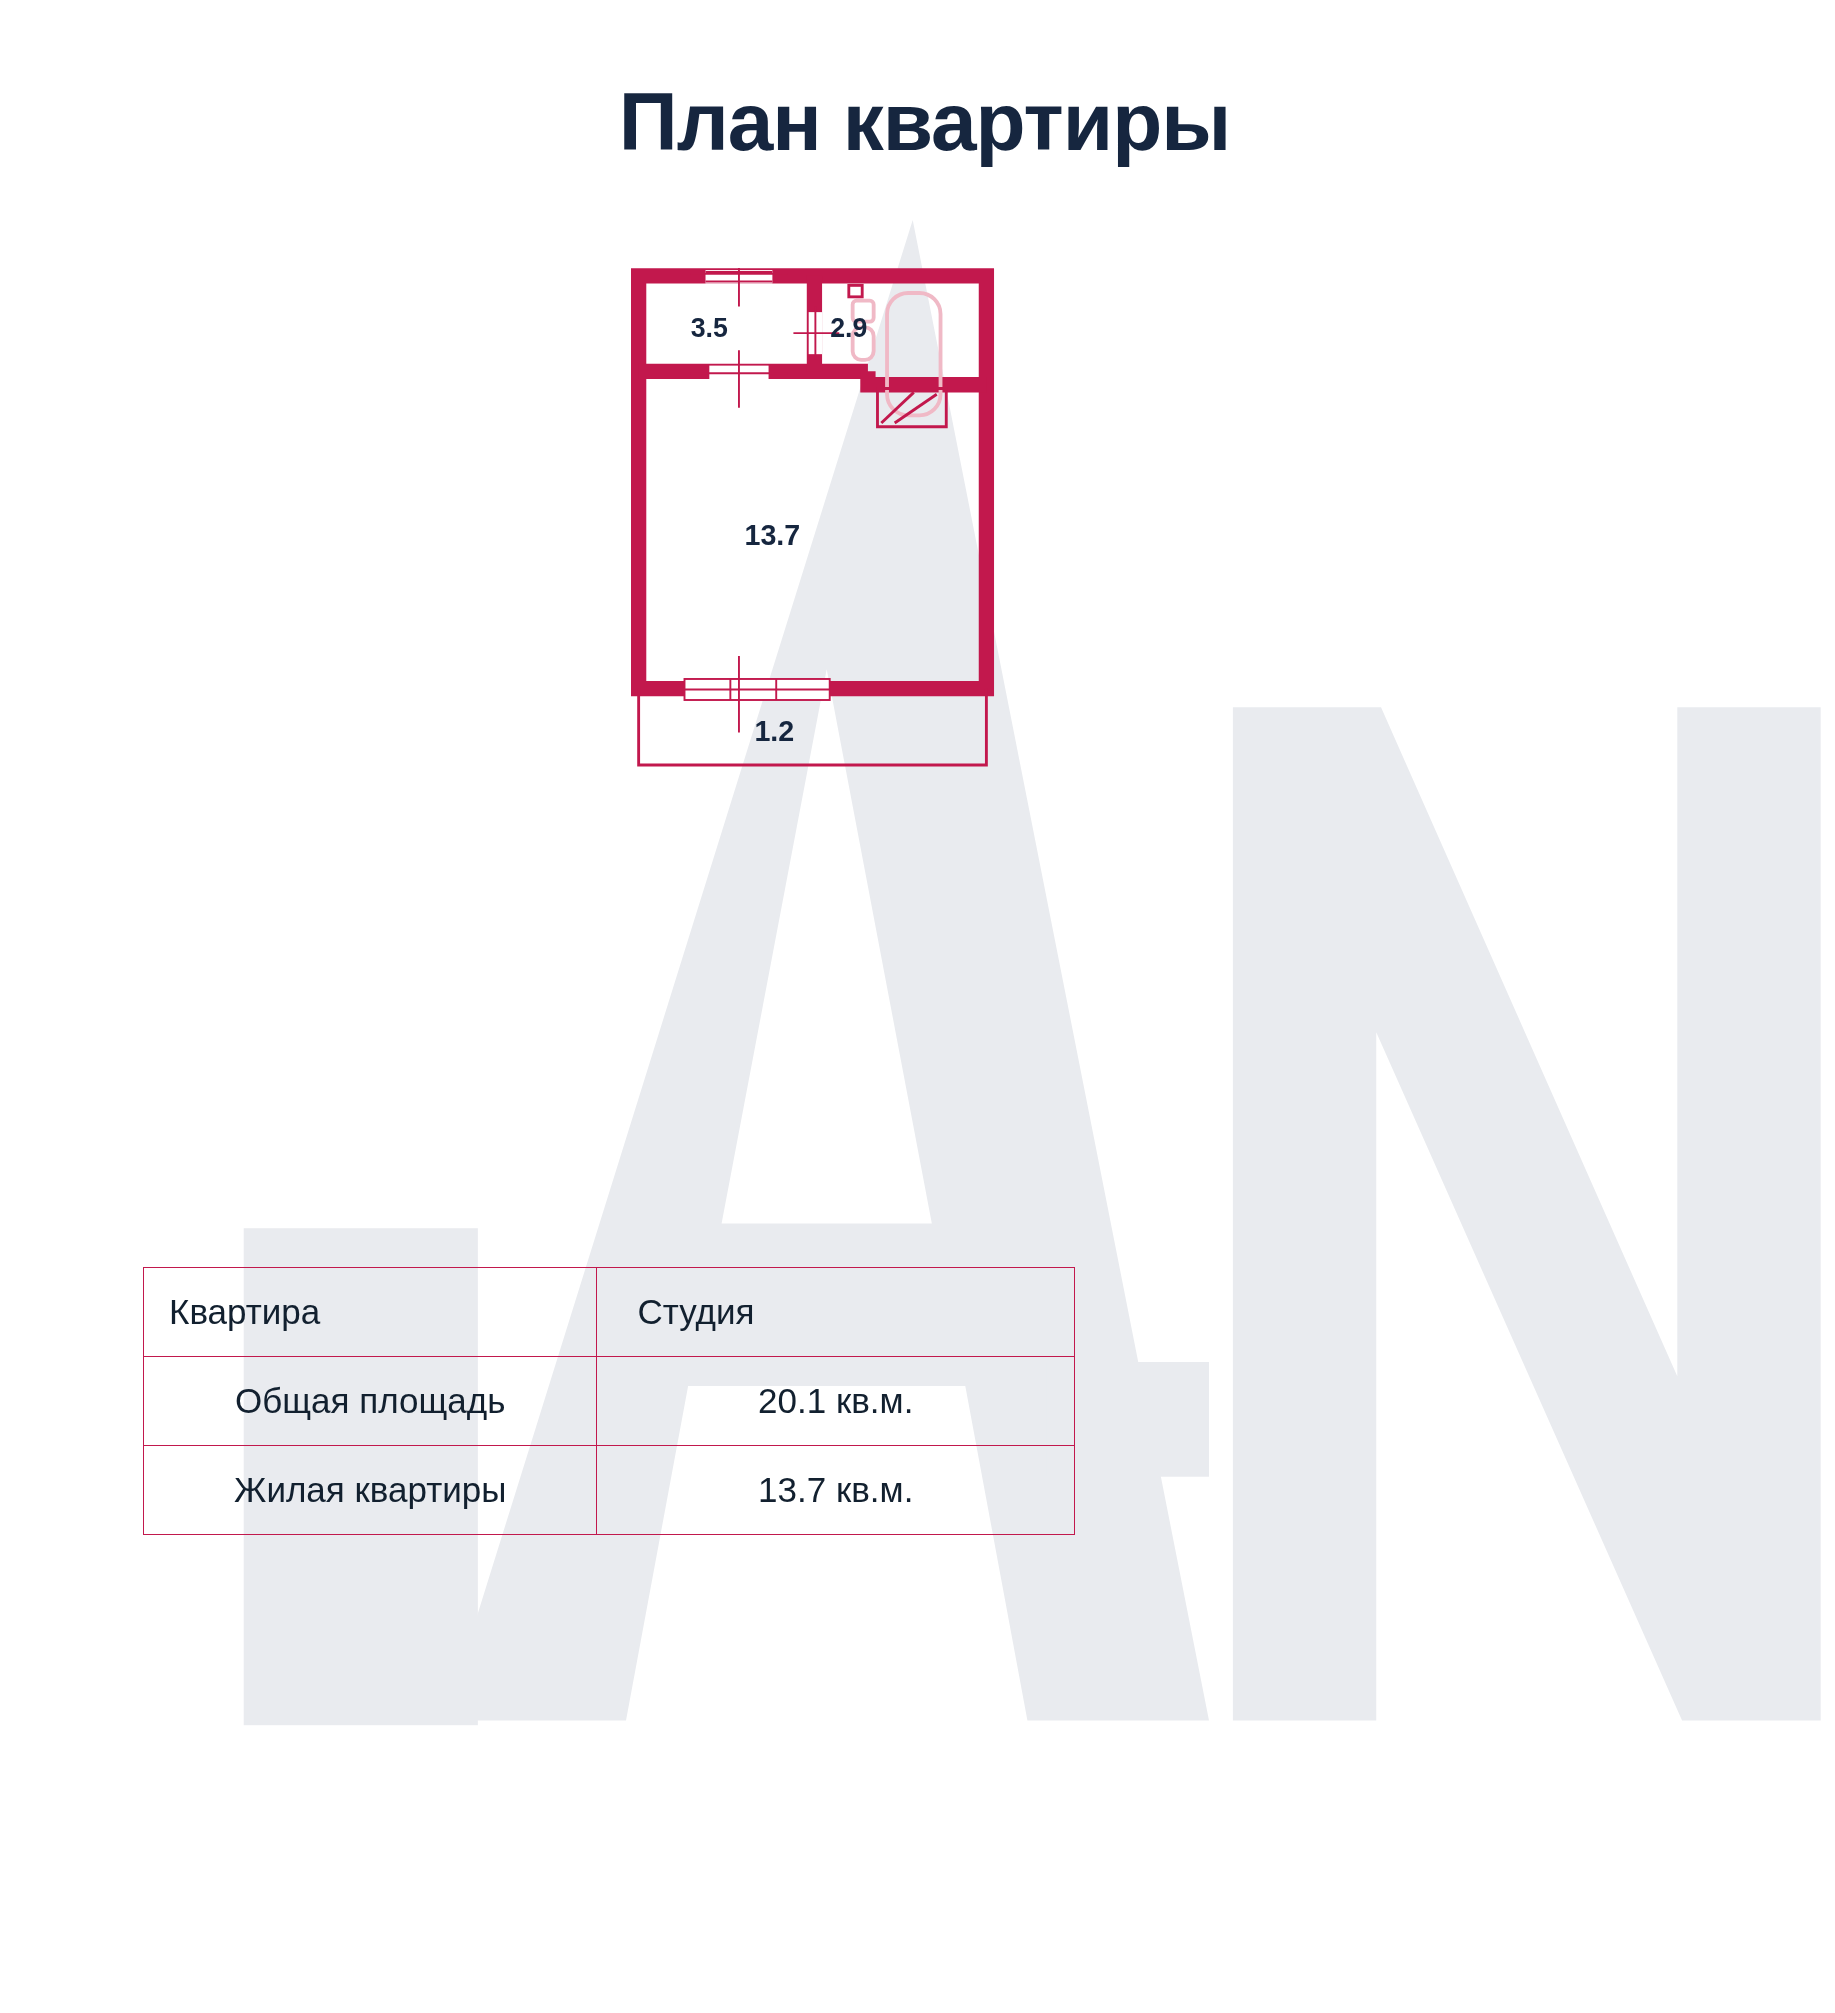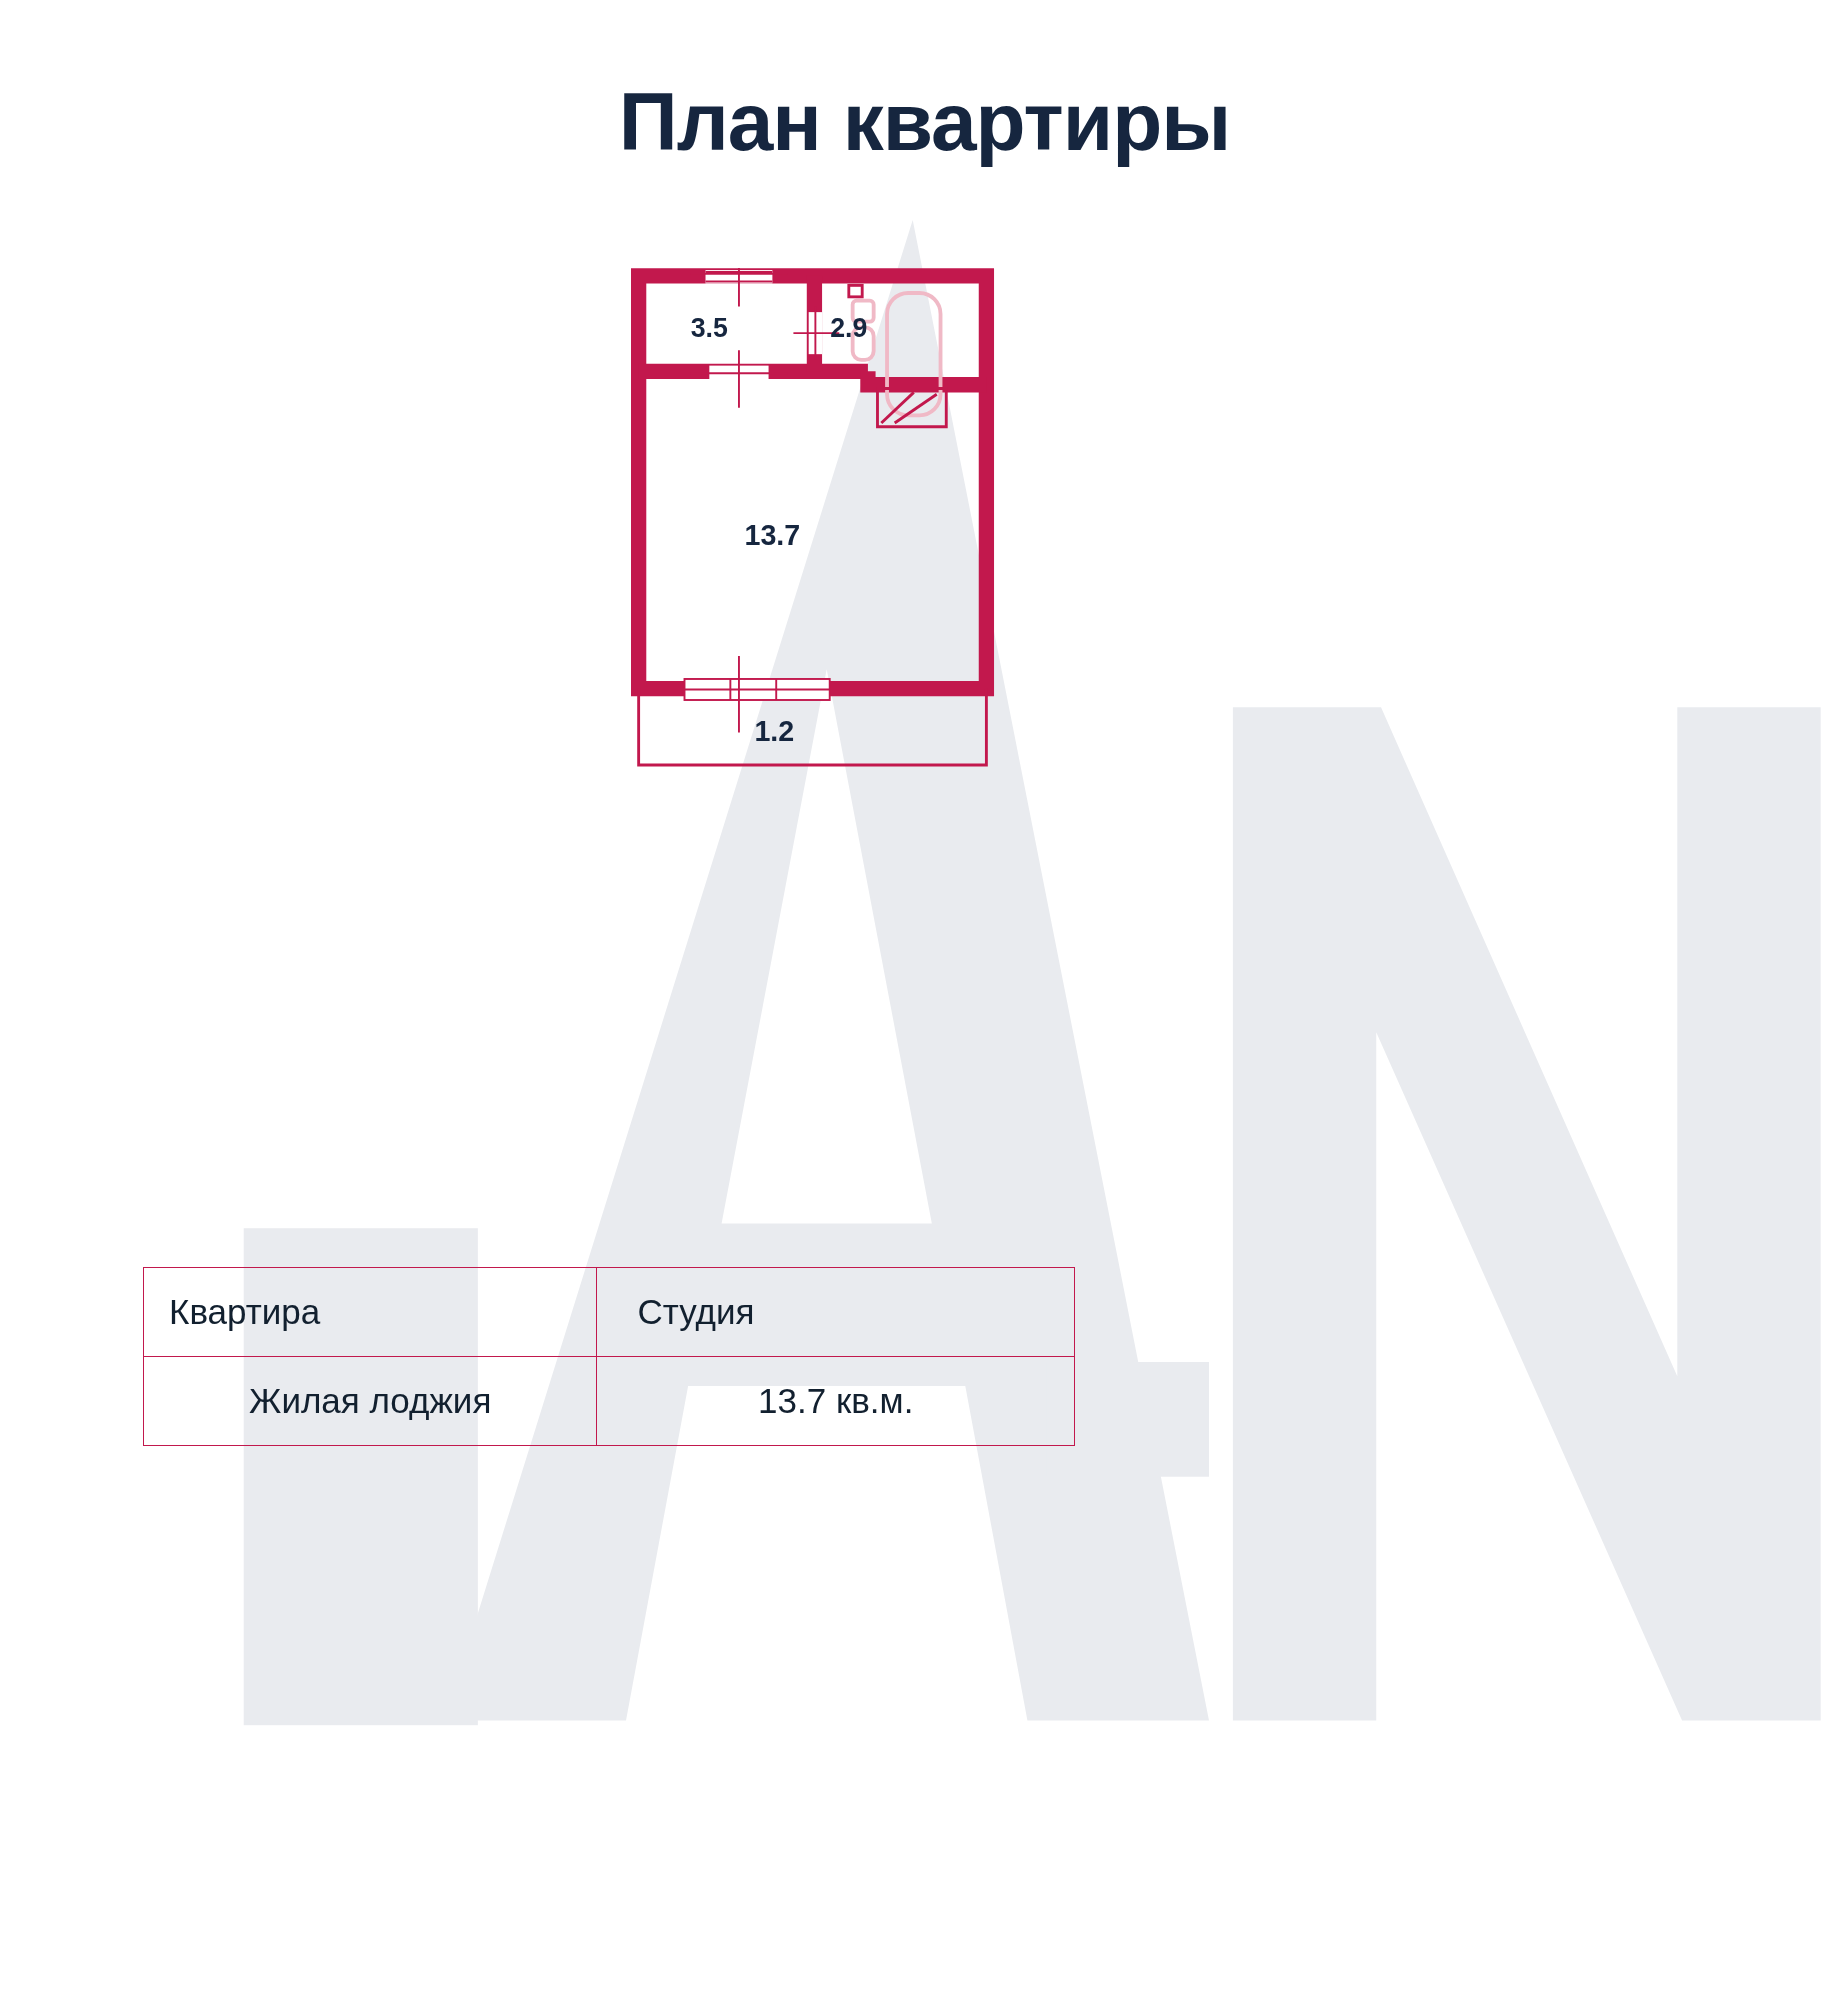--- a/index.html
+++ b/index.html
@@ -174,18 +174,22 @@
   </svg>
 </div>
 
 <table class="info-table">
   <tbody>
     <tr>
       <td class="label">Квартира</td>
       <td class="value">Студия</td>
     </tr>
     <tr>
-      <td class="label">Жилая лоджия</td>
+      <td class="label">Общая площадь</td>
+      <td class="value">20.1 кв.м.</td>
+    </tr>
+    <tr>
+      <td class="label">Жилая квартиры</td>
       <td class="value">13.7 кв.м.</td>
     </tr>
   </tbody>
 </table>
 
 
 </body></html>

